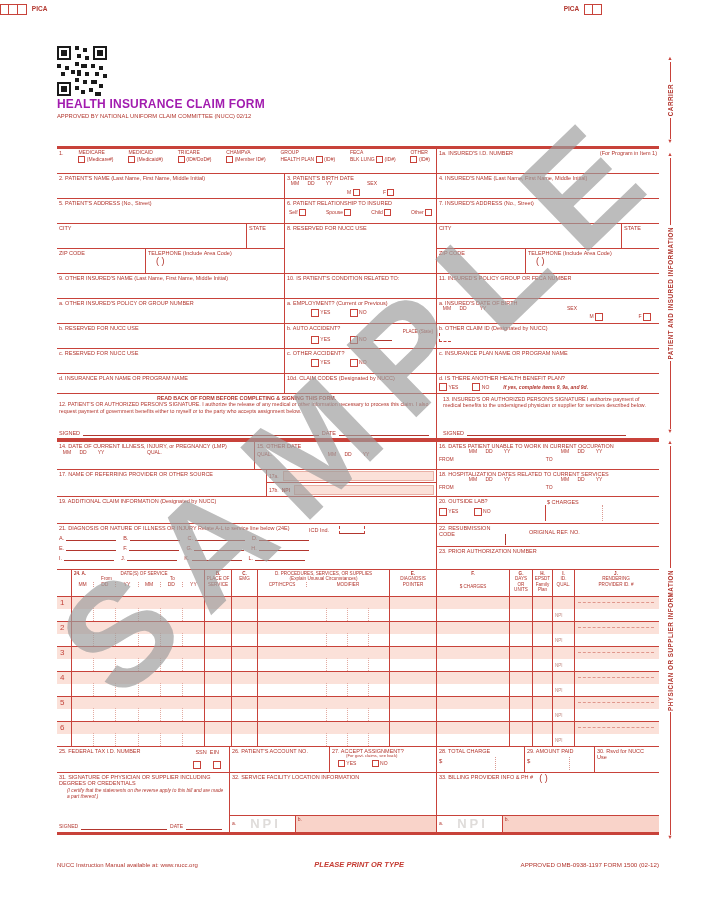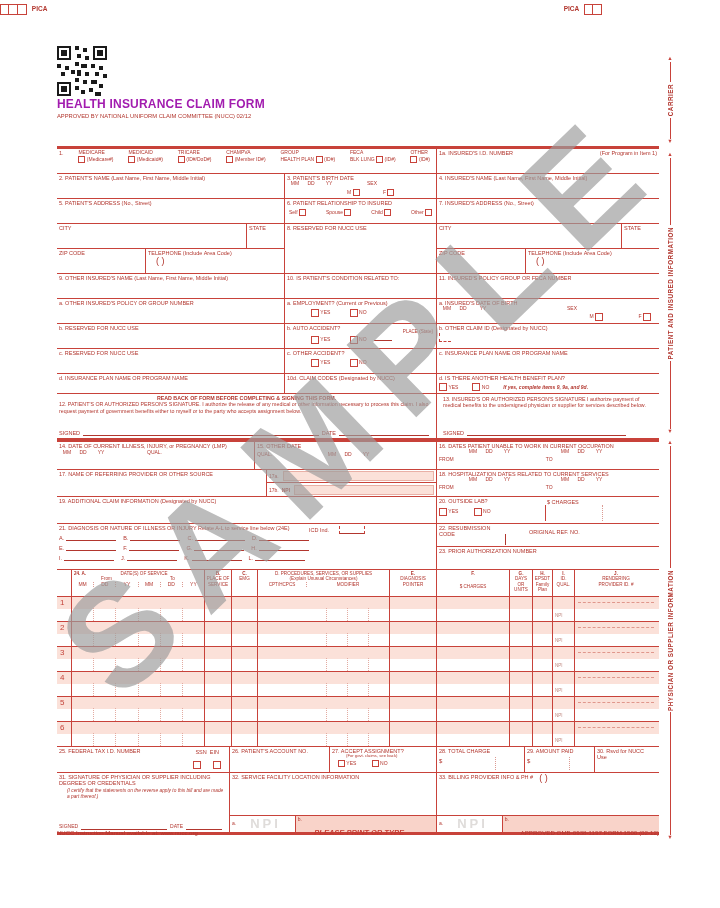--- a/index.html
+++ b/index.html
@@ -56,21 +56,21 @@
   .ghost{font-size:13px;font-weight:bold;color:#dfdcda;letter-spacing:3px;margin-left:14px}
   .bshade{flex:1;align-self:stretch;border-left:1px solid var(--r);background:var(--pk2);display:flex;align-items:flex-start;padding:1px 2px}
   
   #wm{position:absolute;left:-60px;top:318px;width:840px;text-align:center;font-size:146px;font-weight:bold;color:#9d9d9d;opacity:.68;letter-spacing:26px;transform:rotate(-44deg);z-index:40;pointer-events:none;font-family:"Liberation Sans",sans-serif}
   
   .vs{position:absolute;left:663px;width:14px;display:flex;flex-direction:column;align-items:center;z-index:5}
   .vs .ln{flex:1;width:0;border-left:1px solid var(--r)}
   .vs .tx{writing-mode:vertical-rl;transform:rotate(180deg);font-size:6.3px;font-weight:bold;letter-spacing:.5px;white-space:nowrap;margin:2px 0;color:var(--rd)}
   .vs .ar{font-size:5.5px;line-height:1;color:var(--r)}
   
-  #footer{position:absolute;left:57px;top:828px;width:602px;display:flex;justify-content:space-between;align-items:baseline}
+  #footer{position:absolute;left:57px;top:860px;width:602px;display:flex;justify-content:space-between;align-items:baseline}
 </style>
 </head>
 <body>
 
 <svg class="abs" style="left:57px;top:46px" width="50" height="50" viewBox="0 0 25 25">
   <rect width="25" height="25" fill="#fff"></rect>
   <g fill="#1a1a1a">
     <rect x="0" y="0" width="7" height="7"></rect>
       <rect x="18" y="0" width="7" height="7"></rect>
       <rect x="0" y="18" width="7" height="7"></rect>

